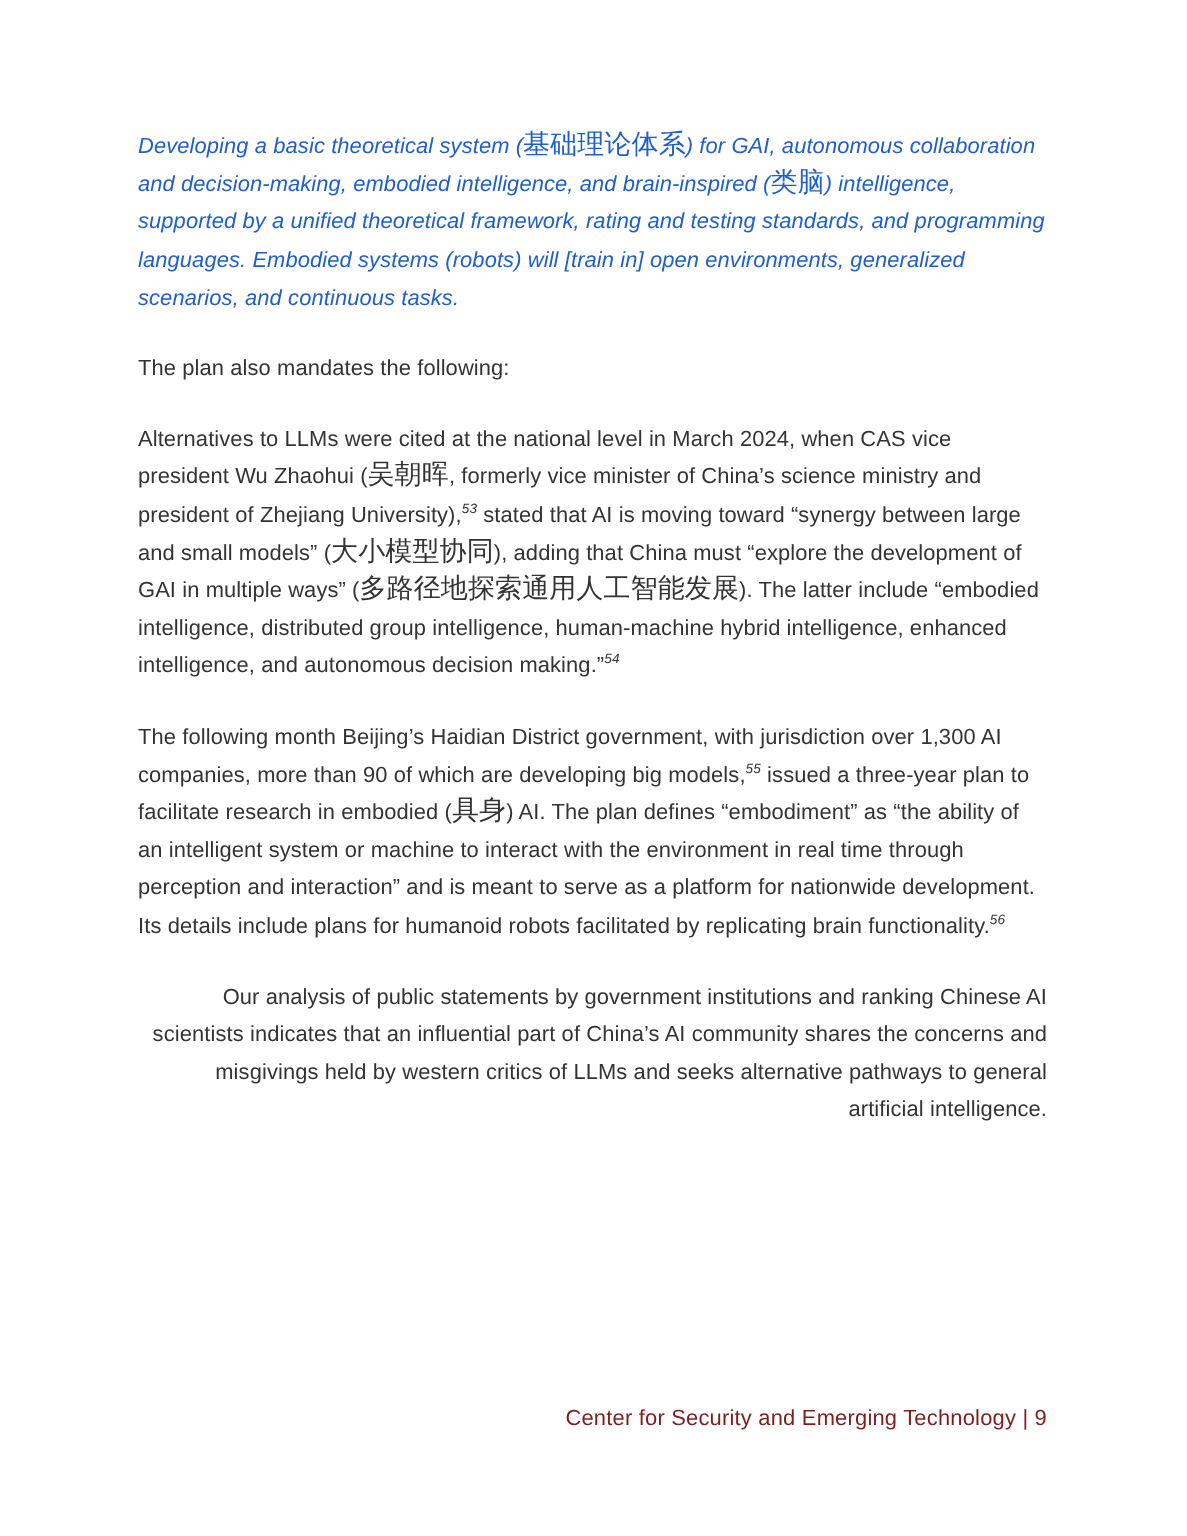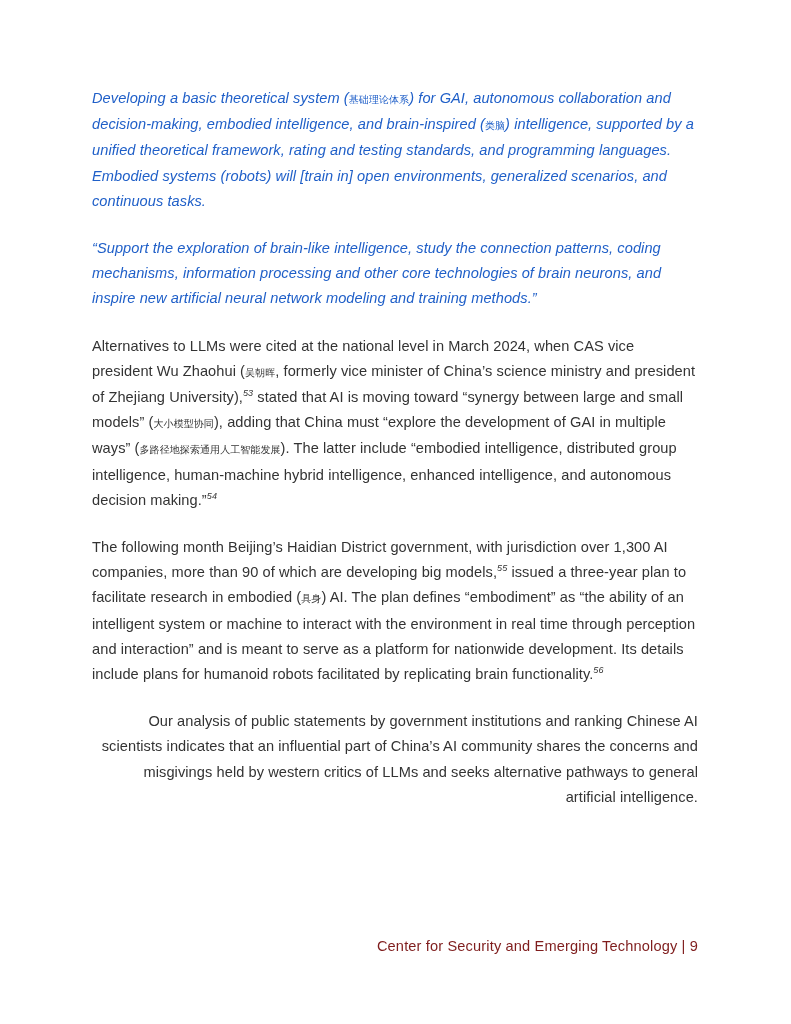--- a/index.html
+++ b/index.html
@@ -38,22 +38,22 @@
   .quote {
     color: #1f5fc8;
     font-style: italic;
     font-size: 14.6px;
     line-height: 25.2px;
   }
   .quote .cjk {
     font-style: normal;
   }
   .cjk {
-    font-family: Liberation Serif, serif;
-    font-size: 10px;
+    font-family: Liberation Mono, monospace;
+    font-size: 18px;
   }
   sup {
     font-size: 0.62em;
     vertical-align: super;
     line-height: 0;
     font-style: italic;
   }
   .footer {
     position: absolute;
     left: 0;
@@ -67,22 +67,22 @@
 </style>
 </head>
 <body>
 
 <div class="page">
 
   <div class="content">
 
     <p class="quote"><span>Developing a basic theoretical system (</span><span class="cjk">基础理论体系</span><span>) for GAI, autonomous collaboration and decision-making, embodied intelligence, and brain-inspired (</span><span class="cjk">类脑</span><span>) intelligence, supported by a unified theoretical framework, rating and testing standards, and programming languages. Embodied systems (robots) will [train in] open environments, generalized scenarios, and continuous tasks.</span></p>
 
+    <p>The plan also mandates the following:</p>
 
-    <p class="quote">“Support the exploration of brain-like intelligence, study the connection patterns, coding mechanisms, information processing and other core technologies of brain neurons, and inspire new artificial neural network modeling and training methods.”</p>
 
     <p><span>Alternatives to LLMs were cited at the national level in March 2024, when CAS vice president Wu Zhaohui (</span><span class="cjk">吴朝晖</span><span>, formerly vice minister of China’s science ministry and president of Zhejiang University),</span><sup>53</sup><span> stated that AI is moving toward “synergy between large and small models” (</span><span class="cjk">大小模型协同</span><span>), adding that China must “explore the development of GAI in multiple ways” (</span><span class="cjk">多路径地探索通用人工智能发展</span><span>). The latter include “embodied intelligence, distributed group intelligence, human-machine hybrid intelligence, enhanced intelligence, and autonomous decision making.”</span><sup>54</sup></p>
 
     <p><span>The following month Beijing’s Haidian District government, with jurisdiction over 1,300 AI companies, more than 90 of which are developing big models,</span><sup>55</sup><span> issued a three-year plan to facilitate research in embodied (</span><span class="cjk">具身</span><span>) AI. The plan defines “embodiment” as “the ability of an intelligent system or machine to interact with the environment in real time through perception and interaction” and is meant to serve as a platform for nationwide development. Its details include plans for humanoid robots facilitated by replicating brain functionality.</span><sup>56</sup></p>
 
     <p>Our analysis of public statements by government institutions and ranking Chinese AI scientists indicates that an influential part of China’s AI community shares the concerns and misgivings held by western critics of LLMs and seeks alternative pathways to general artificial intelligence.</p>
 
   </div>
 
   <div class="footer">Center for Security and Emerging Technology | 9</div>

